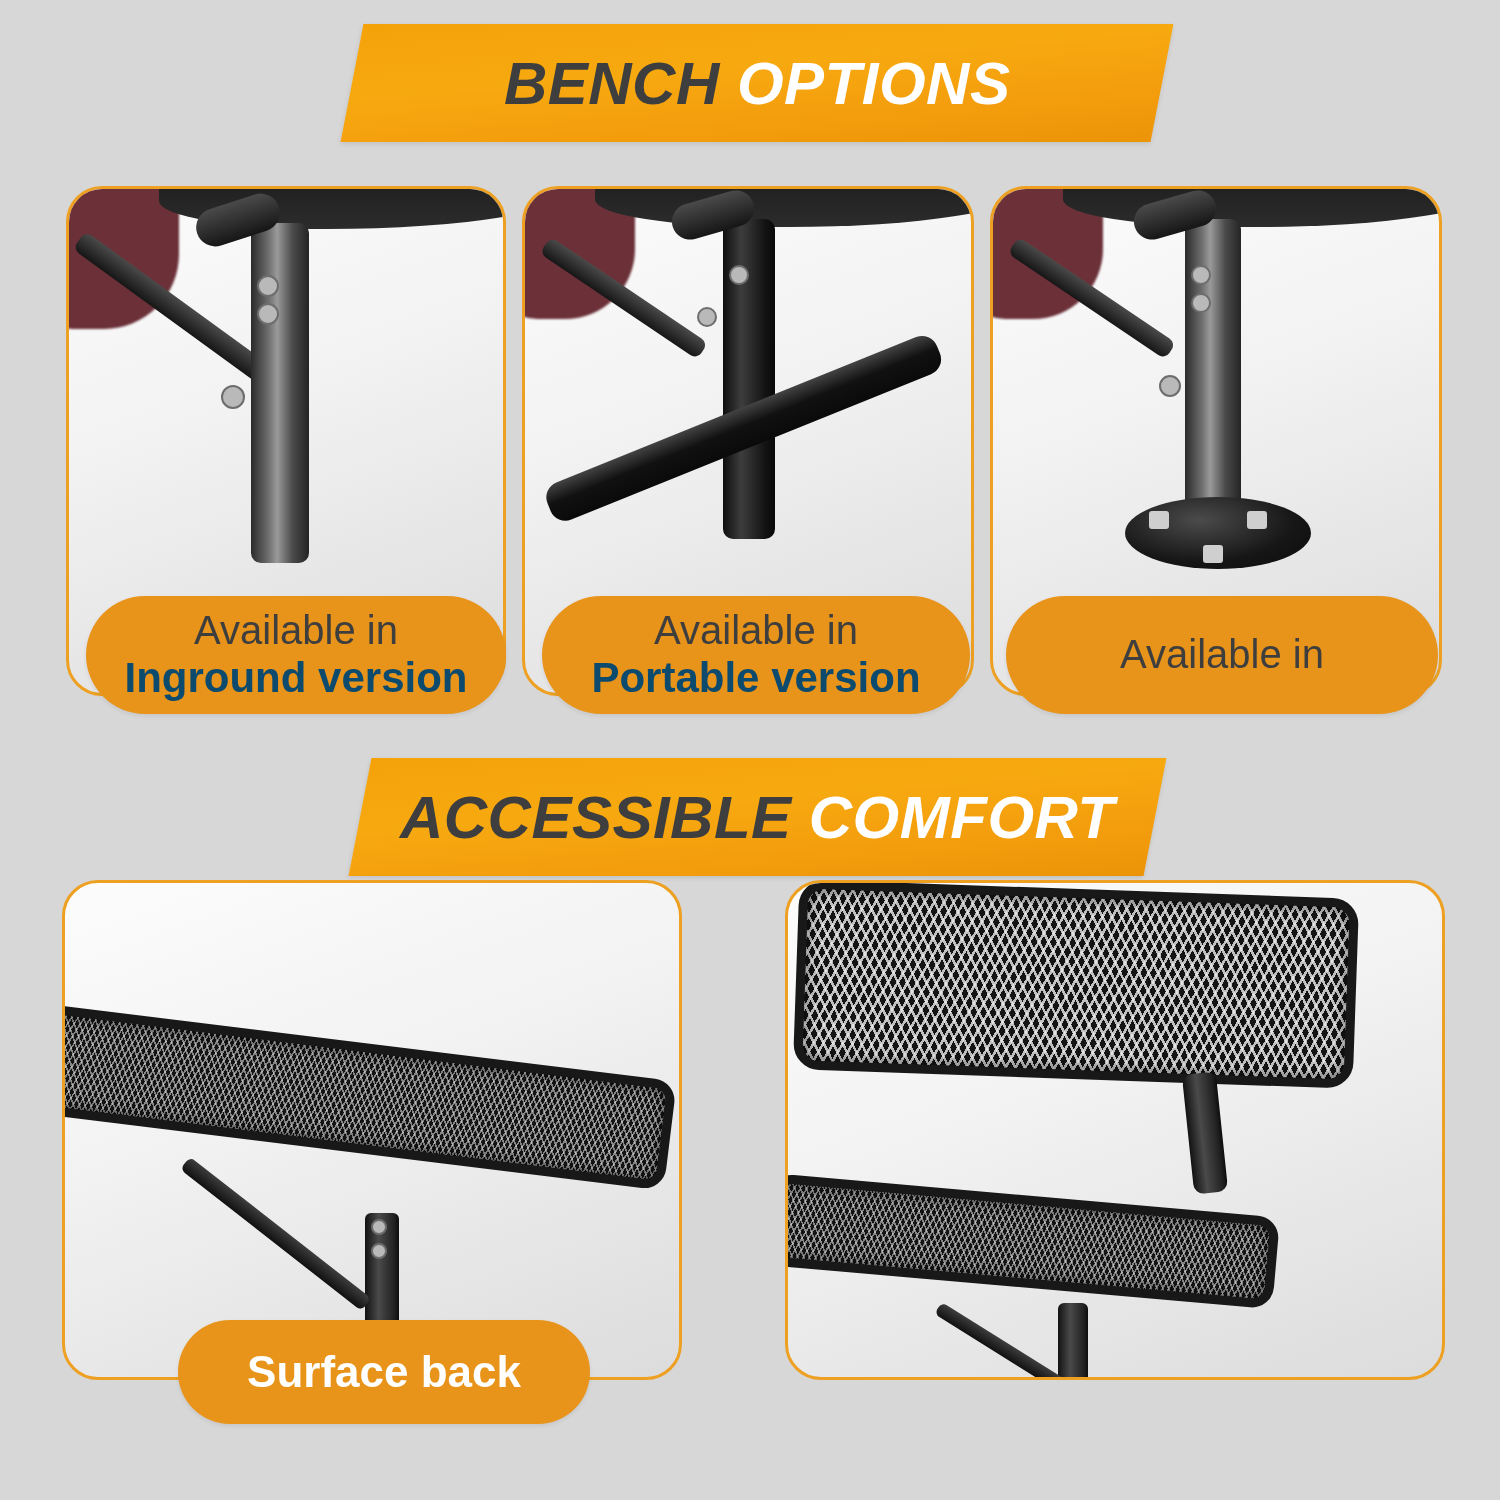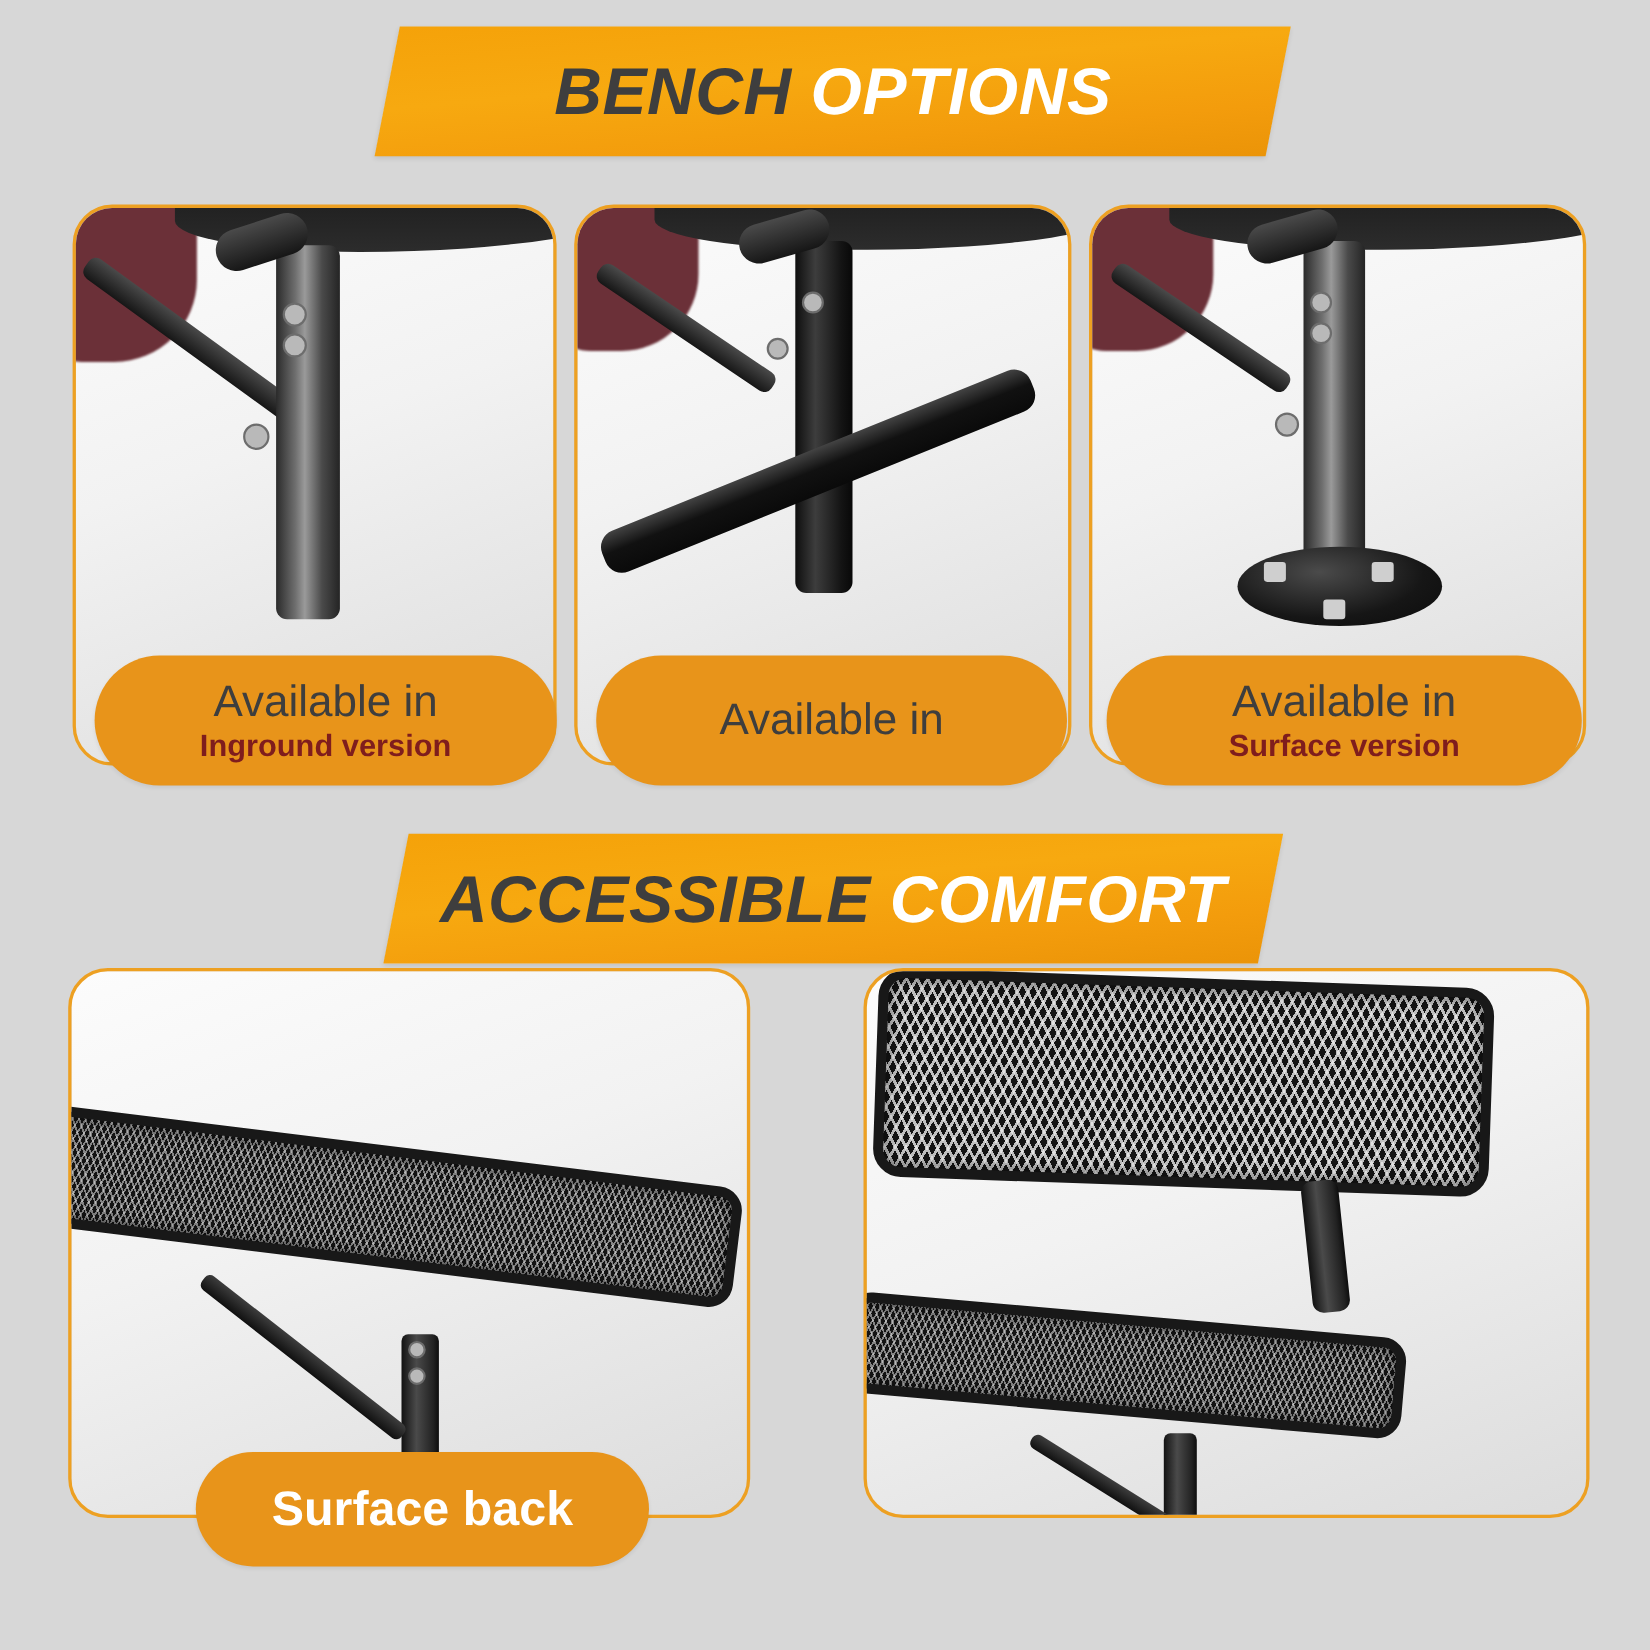--- a/index.html
+++ b/index.html
@@ -59,21 +59,21 @@
     position:absolute;
     background:#e8941a;
     border-radius:70px;
     display:flex; flex-direction:column;
     align-items:center; justify-content:center;
     text-align:center;
     z-index:6;
     box-shadow:0 2px 4px rgba(0,0,0,.08);
   }
   .pill .l1 { color:#3e3e3e; font-size:40px; font-weight:normal; line-height:1.14; }
-  .pill .l2 { color:#7f1d1d; font-size:28px; font-weight:bold;   line-height:1.14; }
+  .pill .l2 { color:#0c4a6e; font-size:42px; font-weight:bold;   line-height:1.14; }
   .pill .solo { color:#ffffff; font-size:44px; font-weight:bold; line-height:1.1; }
 
   #pill-inground { left:86px;  top:596px; width:420px; height:118px; }
   #pill-portable { left:542px; top:596px; width:428px; height:118px; }
   #pill-surface  { left:1006px;top:596px; width:432px; height:118px; }
   #pill-without  { left:178px; top:1320px; width:412px; height:104px; }
   #pill-with     { left:906px; top:1320px; width:420px; height:104px; }
 
   
   .scene { position:absolute; inset:0; }
@@ -175,20 +175,21 @@
       <div class="post" style="left:198px;top:30px;width:52px;height:320px;background:linear-gradient(90deg,#0e0e0e,#3d3d3d 35%,#141414 80%,#080808);"></div>
       <div class="brace" style="left:146px;top:8px;width:84px;height:36px;border-radius:22px;transform:rotate(-16deg);"></div>
       <div class="bolt" style="left:204px;top:76px;width:20px;height:20px;"></div>
       <div class="bolt" style="left:172px;top:118px;width:20px;height:20px;"></div>
       <div class="rail" style="left:24px;top:298px;width:420px;height:40px;transform:rotate(-22deg);transform-origin:left center;"></div>
     </div>
   </div>
 
   <div class="pill" id="pill-portable">
     <span class="l1">Available in</span>
+    <span class="l2">Portable version</span>
   </div>
 
   <div class="card" id="card-surface">
     <div class="scene">
       <div class="sleeve" style="left:-30px;top:-10px;width:140px;height:140px;"></div>
       <div class="tabletop" style="left:70px;top:-30px;width:430px;height:68px;border-radius:0 0 55% 40%;"></div>
       <div class="brace" style="left:20px;top:46px;width:190px;height:20px;transform:rotate(34deg);transform-origin:left center;"></div>
       <div class="post" style="left:192px;top:30px;width:56px;height:310px;"></div>
       <div class="brace" style="left:140px;top:8px;width:84px;height:36px;border-radius:22px;transform:rotate(-16deg);"></div>
       <div class="bolt" style="left:198px;top:76px;width:20px;height:20px;"></div>
@@ -196,21 +197,20 @@
       <div class="bolt" style="left:166px;top:186px;width:22px;height:22px;"></div>
       <div class="baseplate" style="left:132px;top:308px;width:186px;height:72px;"></div>
       <div class="anchor" style="left:156px;top:322px;width:20px;height:18px;"></div>
       <div class="anchor" style="left:254px;top:322px;width:20px;height:18px;"></div>
       <div class="anchor" style="left:210px;top:356px;width:20px;height:18px;"></div>
     </div>
   </div>
 
   <div class="pill" id="pill-surface">
     <span class="l1">Available in</span>
-    <span class="l2">Surface version</span>
   </div>
 
   <div class="banner" id="banner-comfort">
     <div class="inner">
       <span class="w1">ACCESSIBLE</span>
       <span class="w2">COMFORT</span>
     </div>
   </div>
 
   <div class="card" id="card-without">

